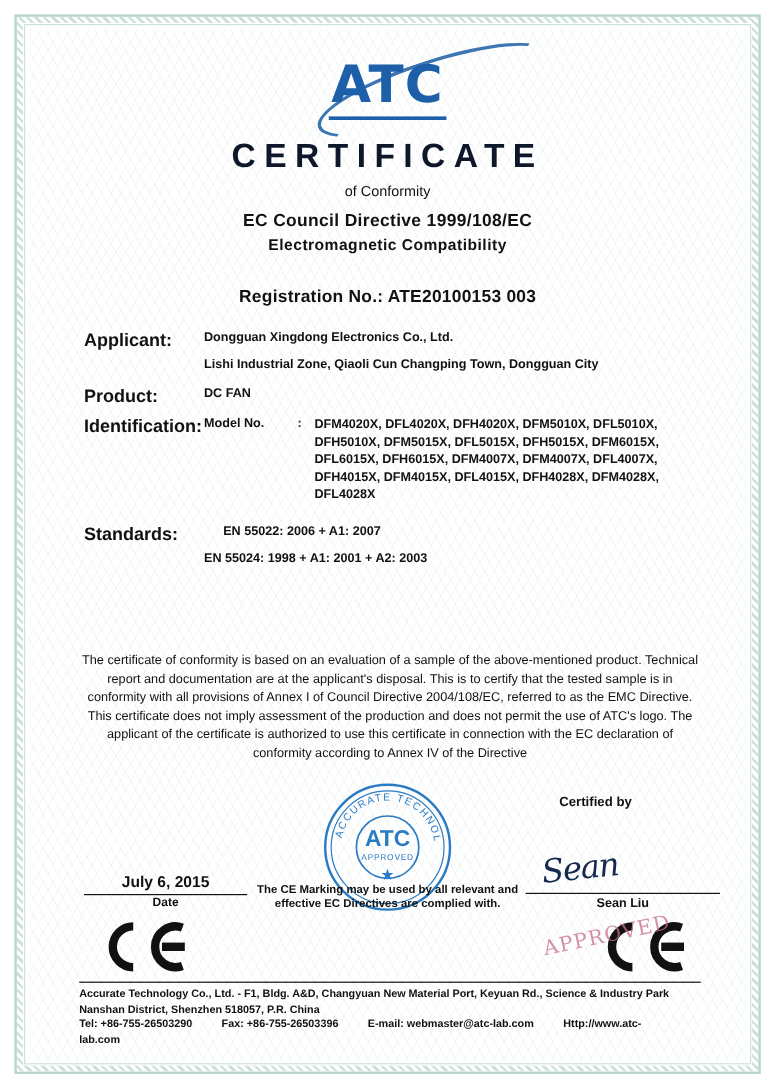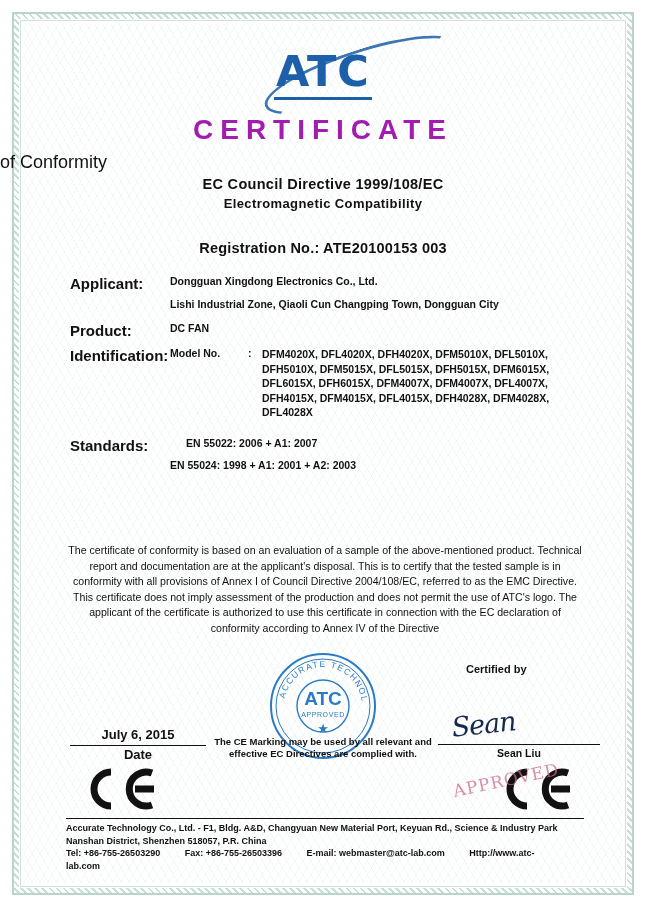--- a/index.html
+++ b/index.html
@@ -137,27 +137,28 @@
   
   .cert-title {
     position: absolute;
     left: 0; right: 0;
     top: 114px;
     text-align: center;
     font-family: "Liberation Sans", sans-serif;
     font-weight: bold;
     font-size: 28px;
     letter-spacing: 7px;
-    color: #a21caf;
+    color: #0f172a;
   }
   .cert-sub1 {
     position: absolute;
     left: 0; right: 0;
     top: 152px;
-    font-size: 18px;
+    text-align: center;
+    font-size: 12px;
     color: #111;
   }
   .cert-sub2 {
     position: absolute;
     left: 0; right: 0;
     top: 176px;
     text-align: center;
     font-weight: bold;
     font-size: 14.5px;
     letter-spacing: 0.3px;
@@ -295,21 +296,21 @@
     top: 745px;
     width: 136px;
     border-top: 1px solid #111;
   }
   .date-label {
     position: absolute;
     left: 70px;
     top: 747px;
     width: 136px;
     text-align: center;
-    font-size: 13px;
+    font-size: 10px;
     font-weight: bold;
     color: #111;
   }
 
   
   .ce-left {
     position: absolute;
     left: 74px;
     top: 768px;
   }

